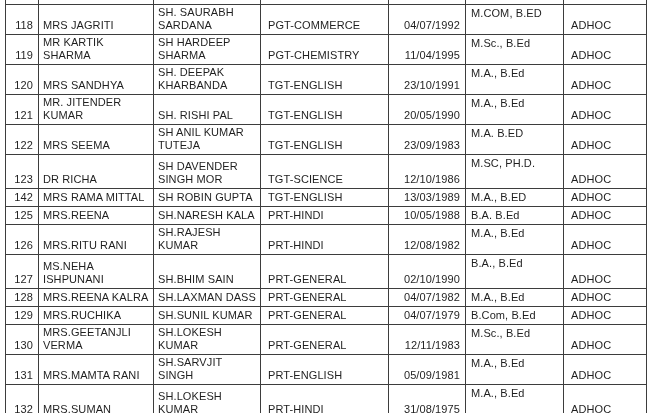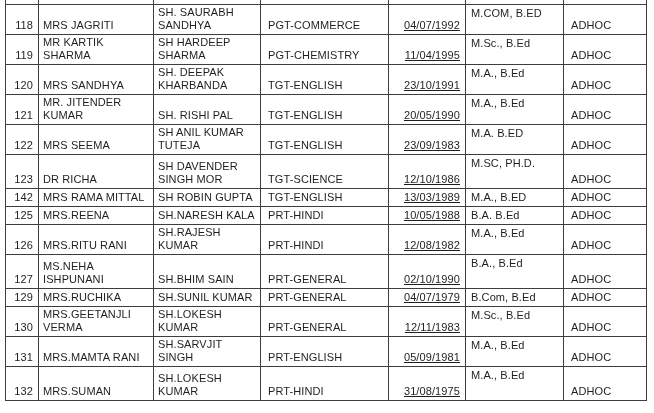--- a/index.html
+++ b/index.html
@@ -35,21 +35,21 @@
     overflow: hidden;
     line-height: 13px;
     padding: 1px 2px 2px 4px;
     letter-spacing: 0.1px;
   }
   tr.partial td { border-top: none; padding: 0; }
   td.sno   { text-align: right; padding-right: 5px; }
   td.name  { }
   td.father{ padding-left: 4px; }
   td.desig { padding-left: 7px; }
-  td.dob   { text-align: right; padding-right: 5px; text-decoration: underline; }
+  td.dob   { text-align: right; padding-right: 5px; }
   td.qual  { vertical-align: top; padding-left: 5px; padding-top: 2px; }
   td.status{ padding-left: 7px; }
 </style>
 </head>
 <body>
 
 <div class="page">
   <table class="staff">
     <colgroup>
       <col style="width:33px">
@@ -67,21 +67,21 @@
     <td class="father"></td>
     <td class="desig"></td>
     <td class="dob"></td>
     <td class="qual"></td>
     <td class="status"></td>
   </tr>
         <tr style="height: 29px;">
     <td class="sno">118</td>
     <td class="name">MRS JAGRITI</td>
     <td class="father">SH. SAURABH
-SANDHYA</td>
+SARDANA</td>
     <td class="desig">PGT-COMMERCE</td>
     <td class="dob">04/07/1992</td>
     <td class="qual">M.COM, B.ED</td>
     <td class="status">ADHOC</td>
   </tr>
         <tr style="height: 29px;">
     <td class="sno">119</td>
     <td class="name">MR KARTIK SHARMA</td>
     <td class="father">SH HARDEEP
 SHARMA</td>
@@ -161,20 +161,29 @@
         <tr style="height: 34px;">
     <td class="sno">127</td>
     <td class="name">MS.NEHA
 ISHPUNANI</td>
     <td class="father">SH.BHIM SAIN</td>
     <td class="desig">PRT-GENERAL</td>
     <td class="dob">02/10/1990</td>
     <td class="qual">B.A., B.Ed</td>
     <td class="status">ADHOC</td>
   </tr>
+        <tr style="height: 15px;">
+    <td class="sno">128</td>
+    <td class="name">MRS.REENA KALRA</td>
+    <td class="father">SH.LAXMAN DASS</td>
+    <td class="desig">PRT-GENERAL</td>
+    <td class="dob">04/07/1982</td>
+    <td class="qual">M.A., B.Ed</td>
+    <td class="status">ADHOC</td>
+  </tr>
         <tr style="height: 15px; margin-top: 22px;">
     <td class="sno">129</td>
     <td class="name">MRS.RUCHIKA</td>
     <td class="father">SH.SUNIL KUMAR</td>
     <td class="desig">PRT-GENERAL</td>
     <td class="dob">04/07/1979</td>
     <td class="qual">B.Com, B.Ed</td>
     <td class="status">ADHOC</td>
   </tr>
         <tr style="height: 29px;">

